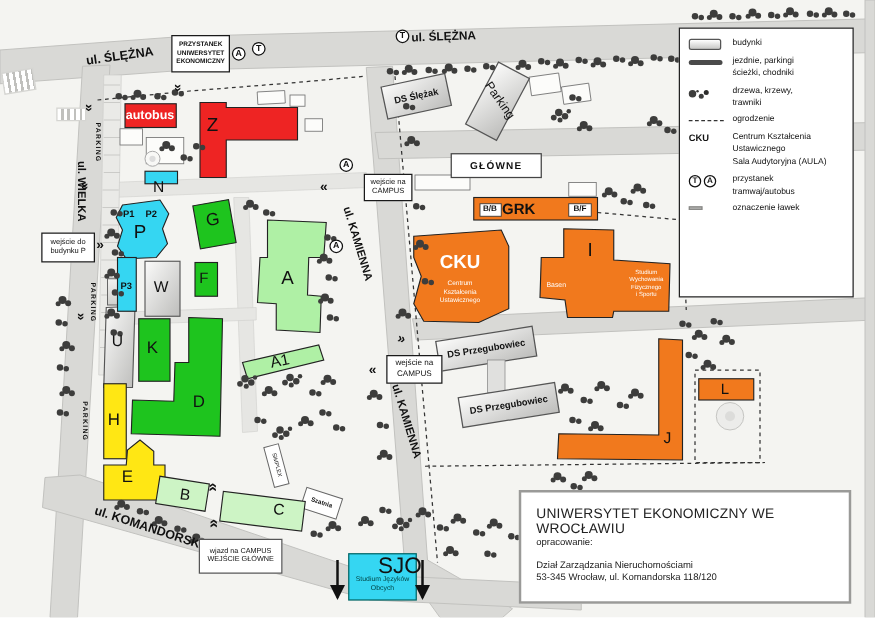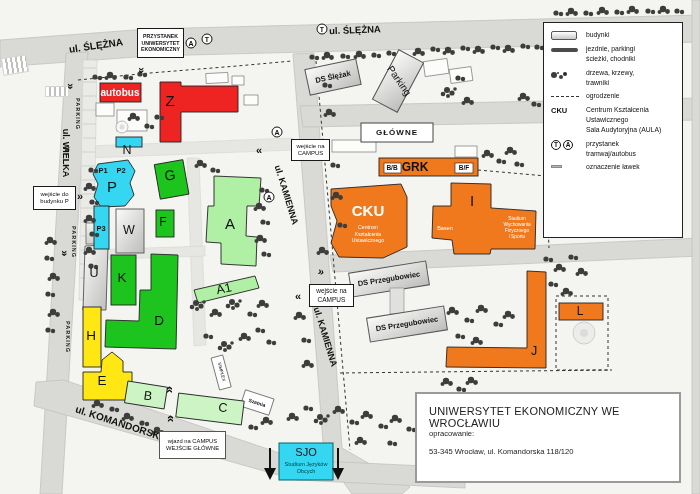--- a/index.html
+++ b/index.html
@@ -339,21 +339,21 @@
 <div class="lb bold" style="left:415px;top:167px;font-size:12px">GRK</div>
 <div class="lb bold" style="left:392px;top:168px;font-size:6.5px">B/B</div>
 <div class="lb bold" style="left:464px;top:168px;font-size:6.5px">B/F</div>
 <div class="lb white" style="left:445px;top:229px;font-size:5.5px">Basen</div>
 <div class="lb white stack" style="left:517px;top:228px;font-size:4.8px">
   <div>Studium</div>
   <div>Wychowania</div>
   <div>Fizycznego</div>
   <div>i Sportu</div>
 </div>
-<div class="lb" style="left:306px;top:452px;font-size:11px">SJO</div>
+<div class="lb" style="left:320px;top:452px;font-size:18px">SJO</div>
 <div class="lb stack" style="left:306px;top:468px;font-size:5.5px;color:#044">
   <div>Studium Języków</div>
   <div>Obcych</div>
 </div>
 <div class="lb bold" style="left:333px;top:77px;font-size:7.5px;transform:translate(-50%,-50%) rotate(-12deg)">DS Ślężak</div>
 <div class="lb" style="left:399px;top:81px;font-size:10px;transform:translate(-50%,-50%) rotate(55deg)">Parking</div>
 <div class="lb bold" style="left:397px;top:133px;font-size:8px;letter-spacing:1px">GŁÓWNE</div>
 <div class="lb bold" style="left:389px;top:279px;font-size:7.5px;transform:translate(-50%,-50%) rotate(-9deg)">DS Przegubowiec</div>
 <div class="lb bold" style="left:407px;top:324px;font-size:7.5px;transform:translate(-50%,-50%) rotate(-9deg)">DS Przegubowiec</div>
 <div class="lb" style="left:221px;top:372px;font-size:4.5px;transform:translate(-50%,-50%) rotate(75deg)">SIMPLEX</div>
@@ -465,16 +465,17 @@
     <span class="lg-sym">
           <span class="sym-bench"></span>
         </span>
     <span class="lg-txt">oznaczenie ławek</span>
   </div>
 </div>
 
 <div class="info">
   <div class="info-title">UNIWERSYTET EKONOMICZNY WE WROCŁAWIU</div>
   <div class="info-head">opracowanie:</div>
+  <div class="info-ln">Dział Zarządzania Nieruchomościami</div>
   <div class="info-ln">53-345 Wrocław, ul. Komandorska 118/120</div>
 </div>
 
 </div>
 
 </body></html>

